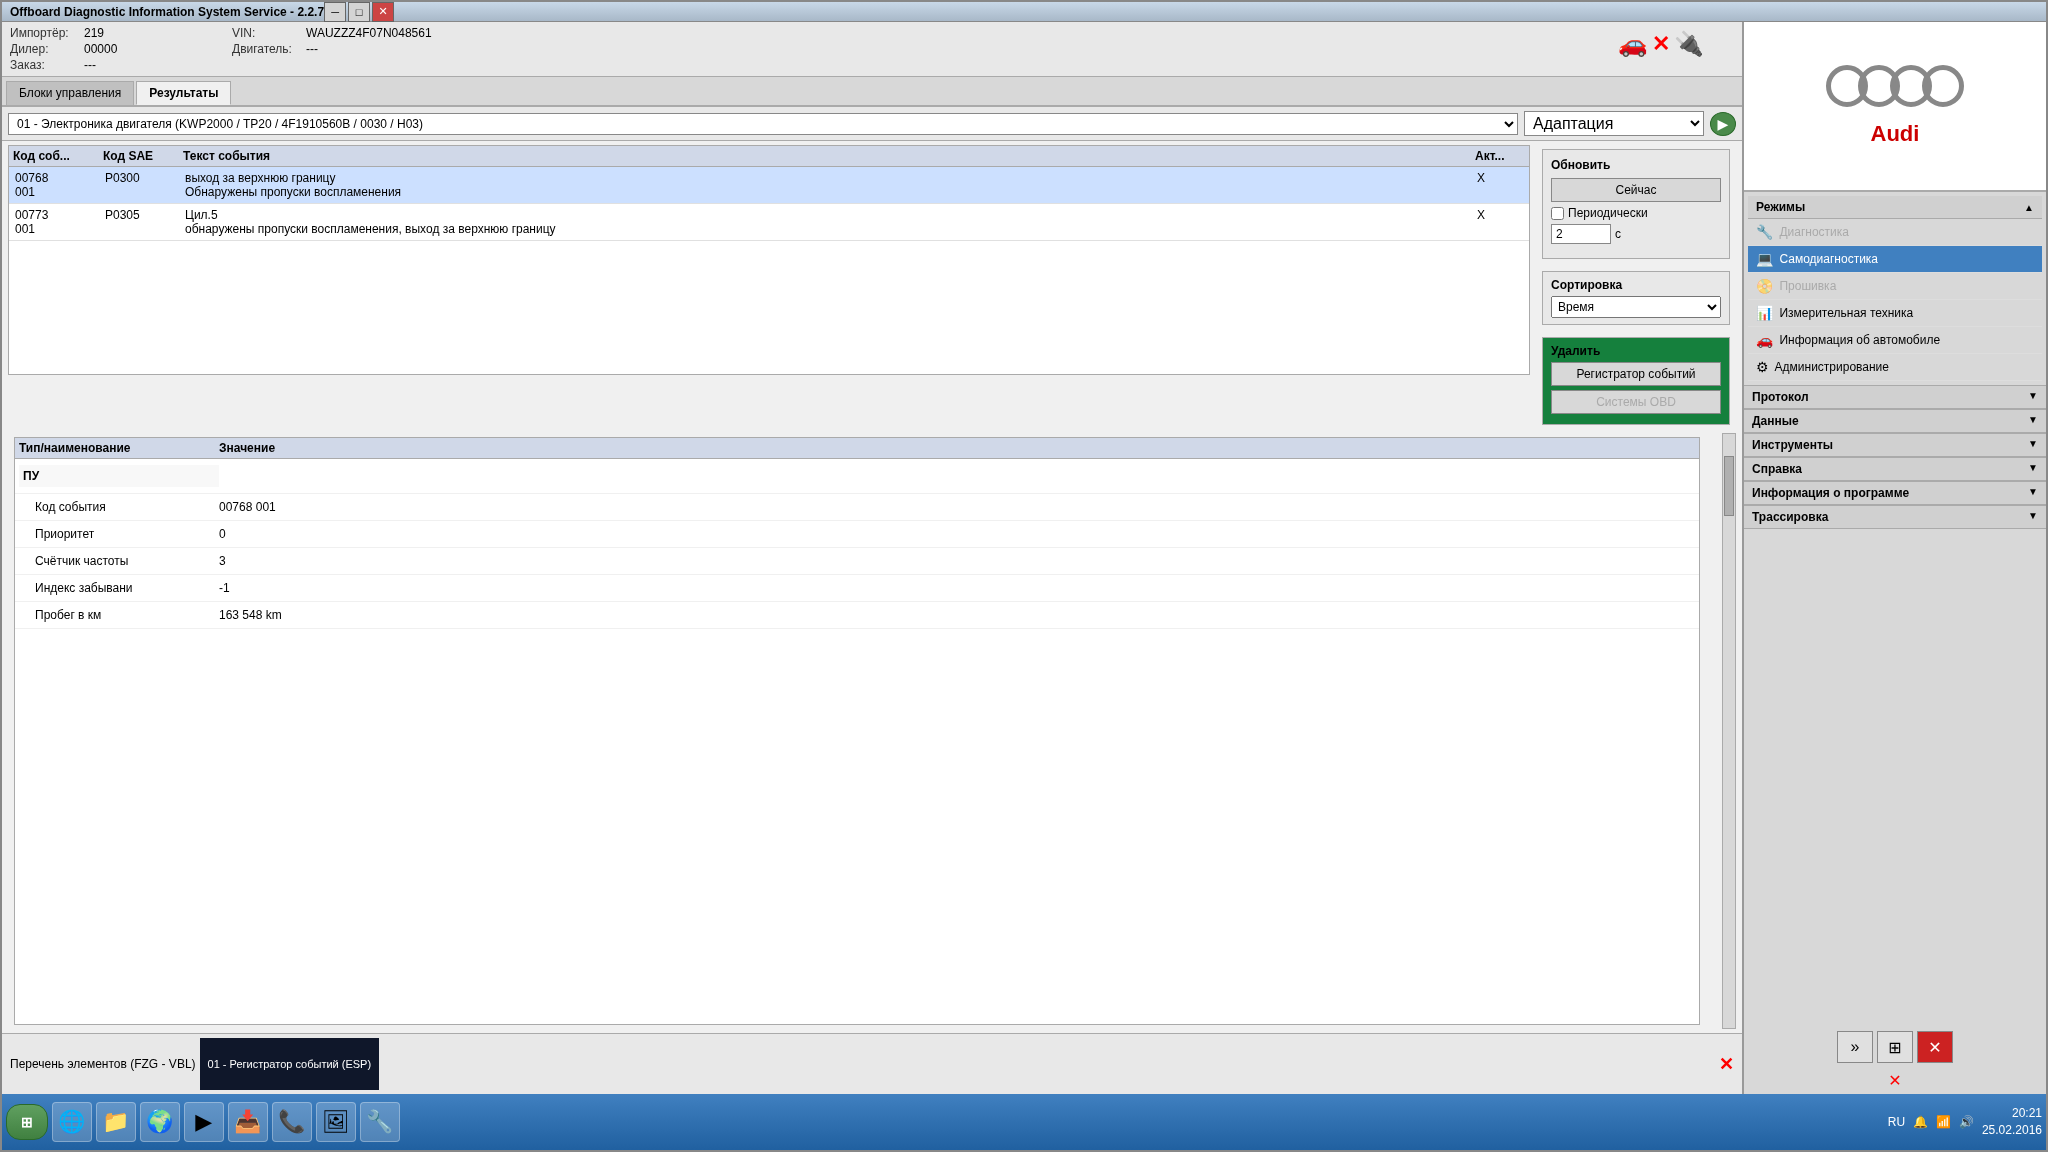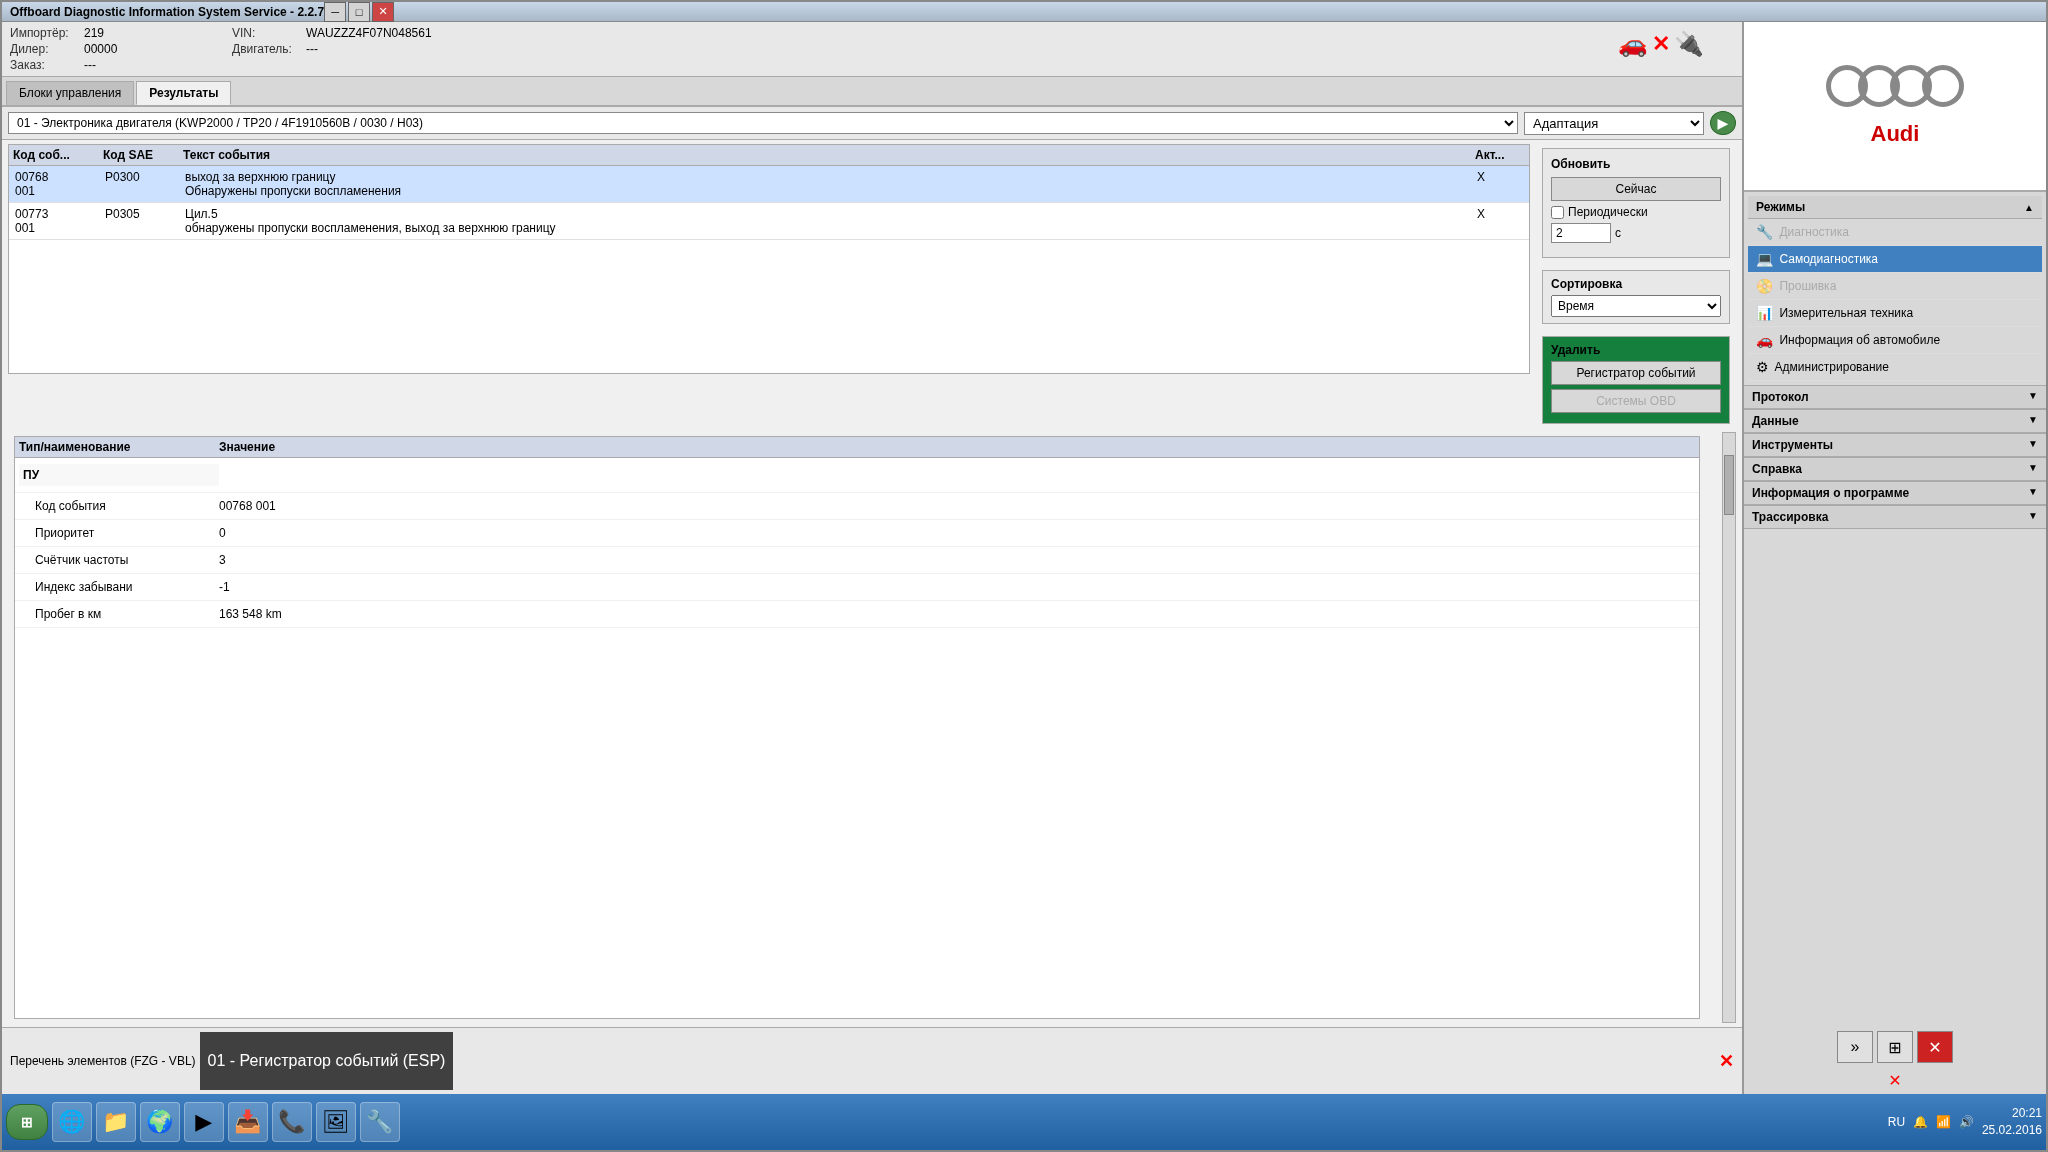--- a/index.html
+++ b/index.html
@@ -131,21 +131,21 @@
     }
     .module-select {
       flex: 1;
       font-size: 12px;
       padding: 2px 4px;
       border: 1px solid #888;
       background: white;
     }
     .dropdown-select {
       width: 180px;
-      font-size: 13px;
+      font-size: 16px;
       padding: 2px 4px;
       border: 1px solid #888;
       background: white;
     }
     .refresh-btn {
       width: 26px;
       height: 24px;
       background: #4a8a4a;
       border: 1px solid #2a6a2a;
       border-radius: 50%;
@@ -241,24 +241,24 @@
     }
     .status-line {
       font-size: 12px;
     }
     .status-bottom {
       display: flex;
       align-items: center;
       gap: 4px;
     }
     .element-tag {
-      background: #404040;
+      background: #0f172a;
       color: white;
       padding: 20px 8px;
-      font-size: 16px;
+      font-size: 11px;
     }
     .taskbar {
       background: linear-gradient(to bottom, #4080c0, #2060a0);
       height: 56px;
       display: flex;
       align-items: center;
       padding: 0 4px;
       gap: 4px;
     }
     .start-btn {

